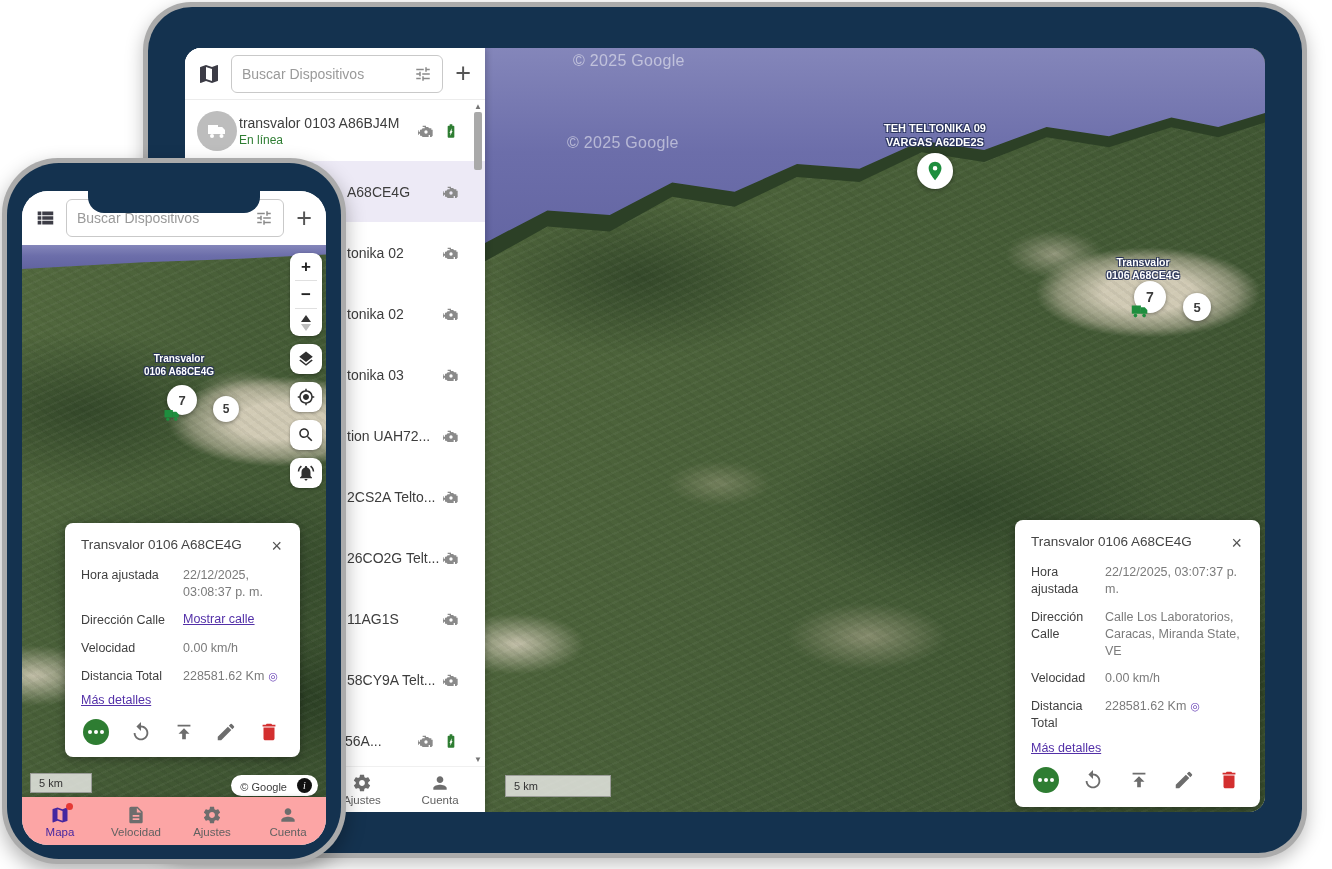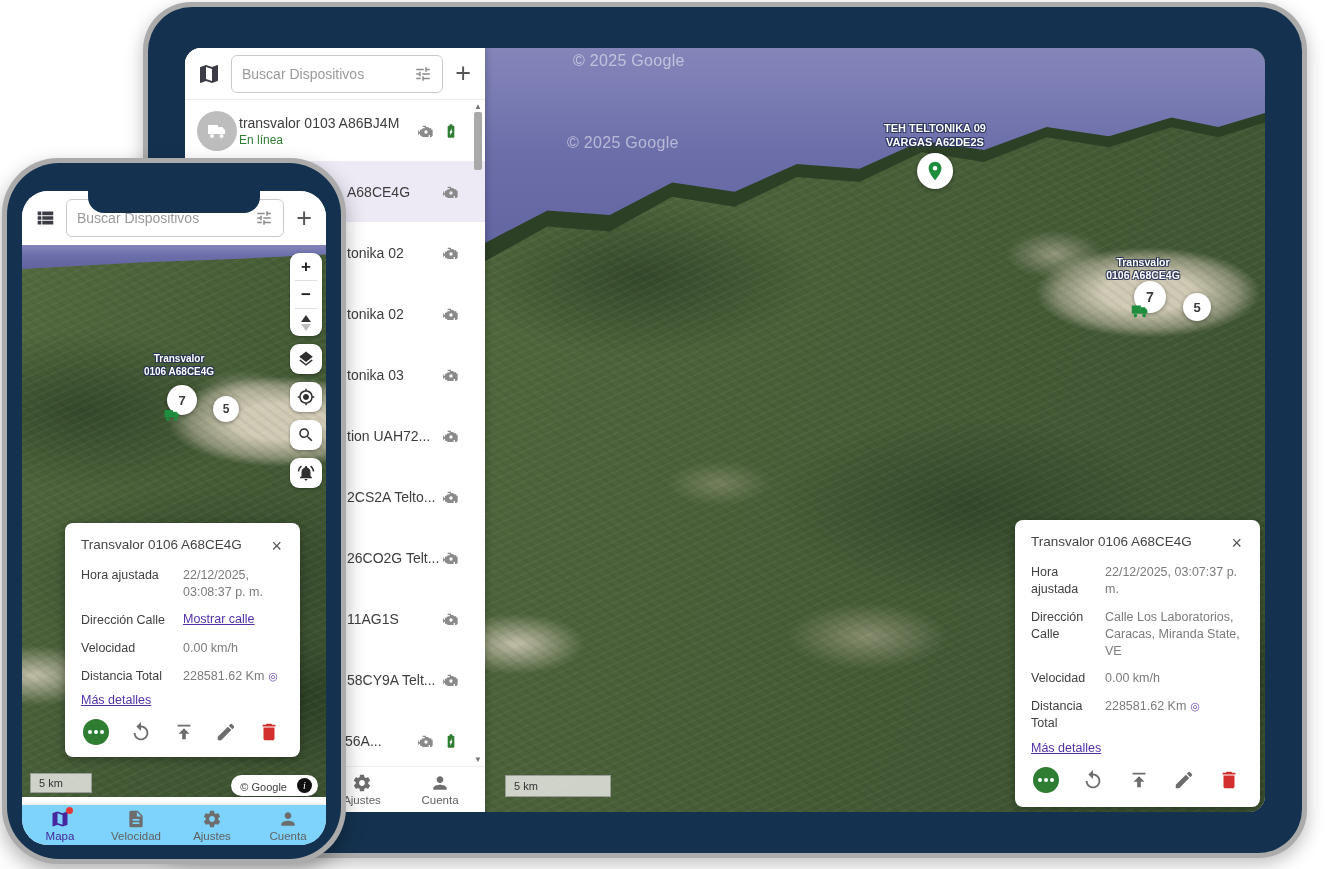--- a/index.html
+++ b/index.html
@@ -96,21 +96,21 @@
   .p-controls { position:absolute; right:4px; top:8px; display:flex; flex-direction:column; gap:8px; align-items:center; }
   .zoomgrp { width:32px; background:#fff; border-radius:9px; box-shadow:0 1px 3px rgba(0,0,0,.35); display:flex; flex-direction:column; align-items:center; }
   .zoomgrp .zc { width:32px; height:27px; display:flex; align-items:center; justify-content:center; font-size:17px; color:#222; font-weight:bold; }
   .zoomgrp .zdiv { width:22px; height:1px; background:#e0e0e0; }
   .sqbtn { width:32px; height:30px; background:#fff; border-radius:9px; box-shadow:0 1px 3px rgba(0,0,0,.35); display:flex; align-items:center; justify-content:center; }
   .tiltA { display:flex; flex-direction:column; align-items:center; line-height:0; }
   .tiltA .up { width:0; height:0; border-left:5px solid transparent; border-right:5px solid transparent; border-bottom:7px solid #333; }
   .tiltA .dn { width:0; height:0; border-left:5px solid transparent; border-right:5px solid transparent; border-top:7px solid #bdbdbd; margin-top:2px; }
   .attrib { position:absolute; display:flex; align-items:flex-end; gap:10px; background:#fff; border-radius:12px; padding:3px 6px 3px 9px; font-size:11px; color:#3c3c3c; box-shadow:0 1px 2px rgba(0,0,0,.25); }
   .infodot { width:15px; height:15px; border-radius:50%; background:#111; color:#fff; font-size:10px; display:flex; align-items:center; justify-content:center; font-family:"Liberation Serif",serif; font-style:italic; }
-  .p-bottomnav { position:absolute; left:0; right:0; bottom:0; height:40px; background:#7dd3fc; display:flex; justify-content:space-around; align-items:center; box-shadow:0 -1px 4px rgba(0,0,0,.12); }
+  .p-bottomnav { position:absolute; left:0; right:0; bottom:0; height:48px; background:#fca5a5; display:flex; justify-content:space-around; align-items:center; box-shadow:0 -1px 4px rgba(0,0,0,.12); }
   .reddot { position:absolute; right:-3px; top:-2px; width:7px; height:7px; border-radius:50%; background:#e53935; }
 </style>
 </head>
 <body>
 
 <svg width="0" height="0" style="position:absolute">
   <symbol id="i-map" viewBox="0 0 24 24">
       <path d="M20.5 3l-.16.03L15 5.1 9 3 3.36 4.9c-.21.07-.36.25-.36.48V20.5c0 .28.22.5.5.5l.16-.03L9 18.9l6 2.1 5.64-1.9c.21-.07.36-.25.36-.48V3.5c0-.28-.22-.5-.5-.5zM15 19l-6-2.11V5l6 2.11V19z"></path>
     </symbol>
   <symbol id="i-tune" viewBox="0 0 24 24">

